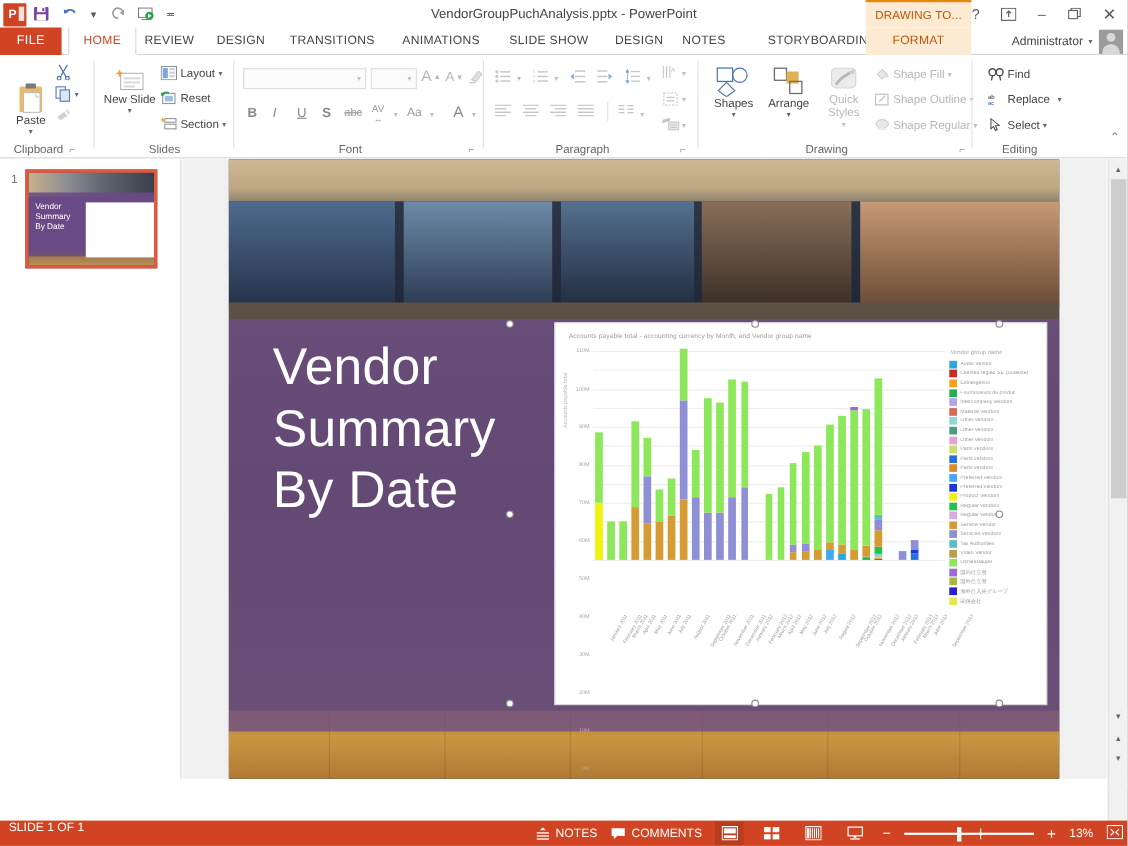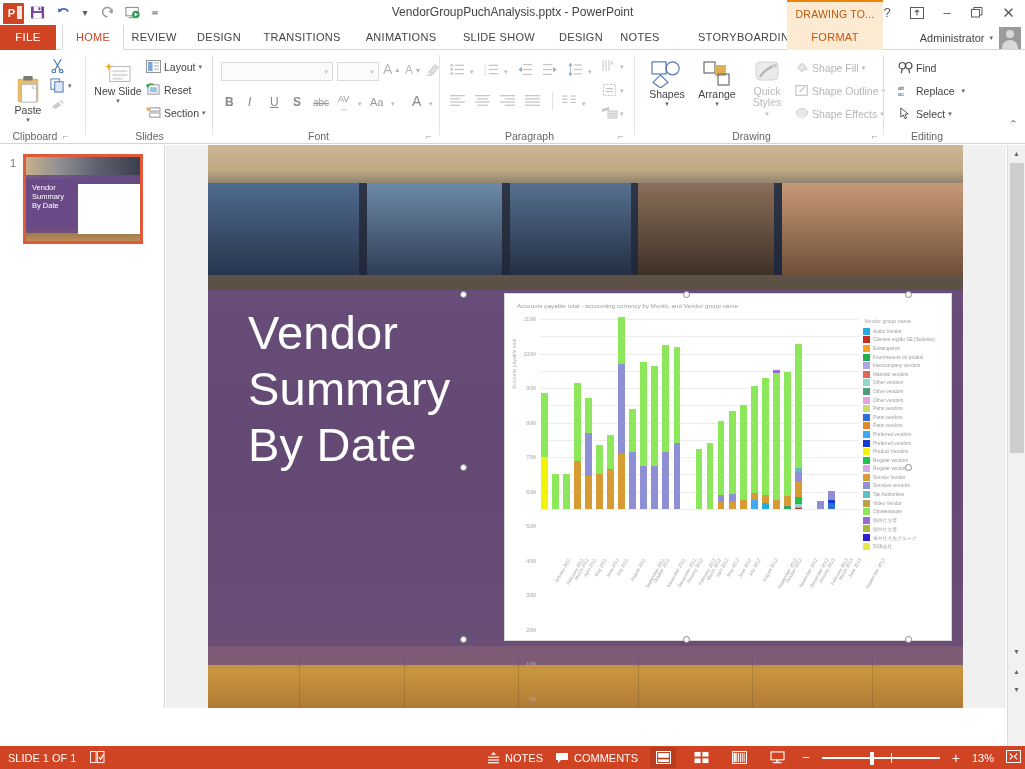--- a/index.html
+++ b/index.html
@@ -234,21 +234,21 @@
   }
   .vs-thumb{
     position:absolute; left:2px; top:18px; width:14px; height:290px; background:#cdcdcd;
   }
 
   
   .status{
     position:absolute; left:0; bottom:0; width:1025px; height:23px;
     background:#d04423; color:#fff; font-size:11px;
   }
-  .st-left{ position:absolute; left:8px; top:0; height:23px; display:flex; align-items:center; gap:14px; }
+  .st-left{ position:absolute; left:8px; top:0; height:23px; display:flex; align-items:flex-end; gap:14px;flex-direction:column; }
   .st-right{ position:absolute; right:4px; top:0; height:23px; display:flex; align-items:center; gap:12px; }
   .st-item{ display:flex; align-items:center; gap:5px; cursor:default; }
   .viewbtn{ width:26px; height:21px; display:flex; align-items:center; justify-content:center; }
   .viewbtn.sel{ background:#b93c1f; }
   .zoomslider{ position:relative; width:118px; height:12px; display:flex; align-items:center; }
   .zs-track{ position:absolute; left:0; top:5px; width:118px; height:2px; background:#fff; }
   .zs-mid{ position:absolute; left:69px; top:1px; width:1px; height:10px; background:#fff; }
   .zs-knob{ position:absolute; left:48px; top:0; width:4px; height:13px; background:#fff; }
 </style>
 </head>
@@ -629,21 +629,21 @@
             <path d="M5 9 L11 3" stroke="#c2c2c2" stroke-width="1.3"></path>
           </svg>
         <span>Shape Outline</span>
         <span class="caret dis">▾</span>
       </div>
       <div class="mini dis" style="left:160px;top:57px">
         <svg width="14" height="13" viewBox="0 0 16 14">
             <ellipse cx="8" cy="6" rx="6.5" ry="4.5" fill="#e8e8e8" stroke="#c8c8c8"></ellipse>
             <ellipse cx="8" cy="11" rx="5" ry="1.6" fill="#ededed"></ellipse>
           </svg>
-        <span>Shape Effects</span>
+        <span>Shape Regular</span>
         <span class="caret dis">▾</span>
       </div>
       <div class="glabel" style="left:-8px;width:249px">Drawing</div>
       <div class="dlgarrow" style="left:237px">⌐</div>
       <div class="gdiv"></div>
     </div>
 
     <div class="rgroup" style="left:884px;width:110px">
       <div class="mini" style="left:14px;top:11px">
         <svg width="15" height="13" viewBox="0 0 16 14">

